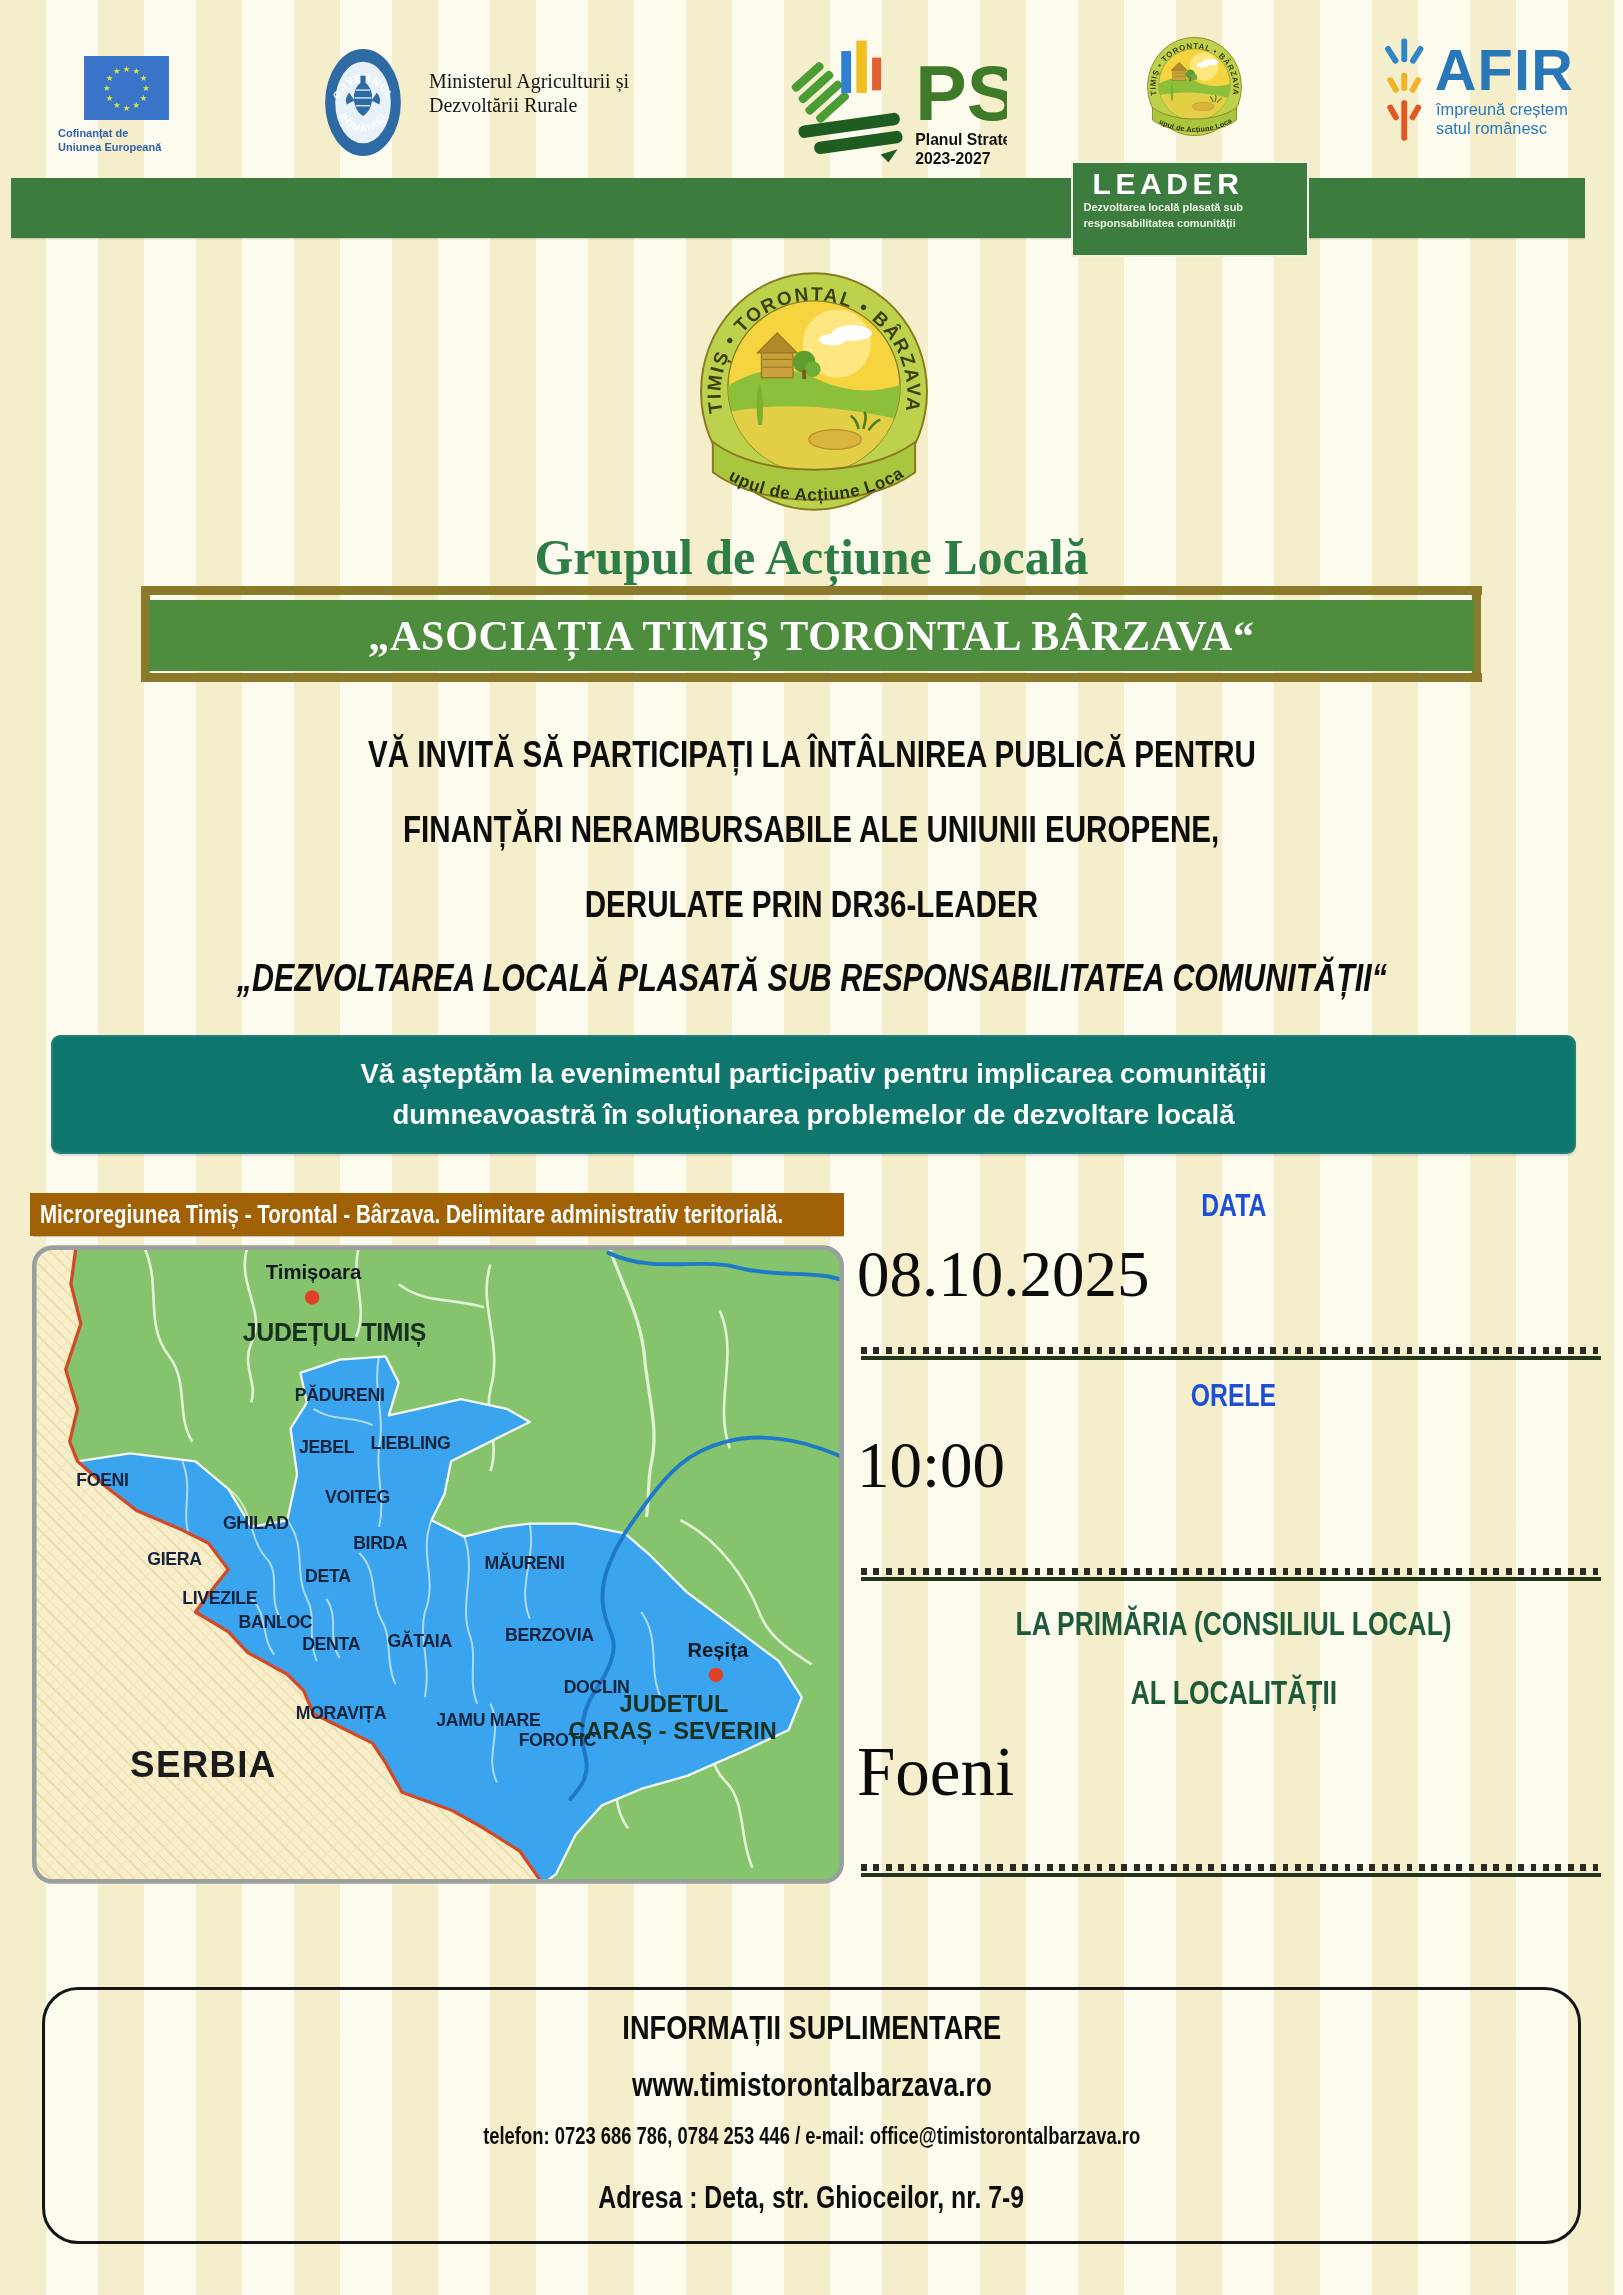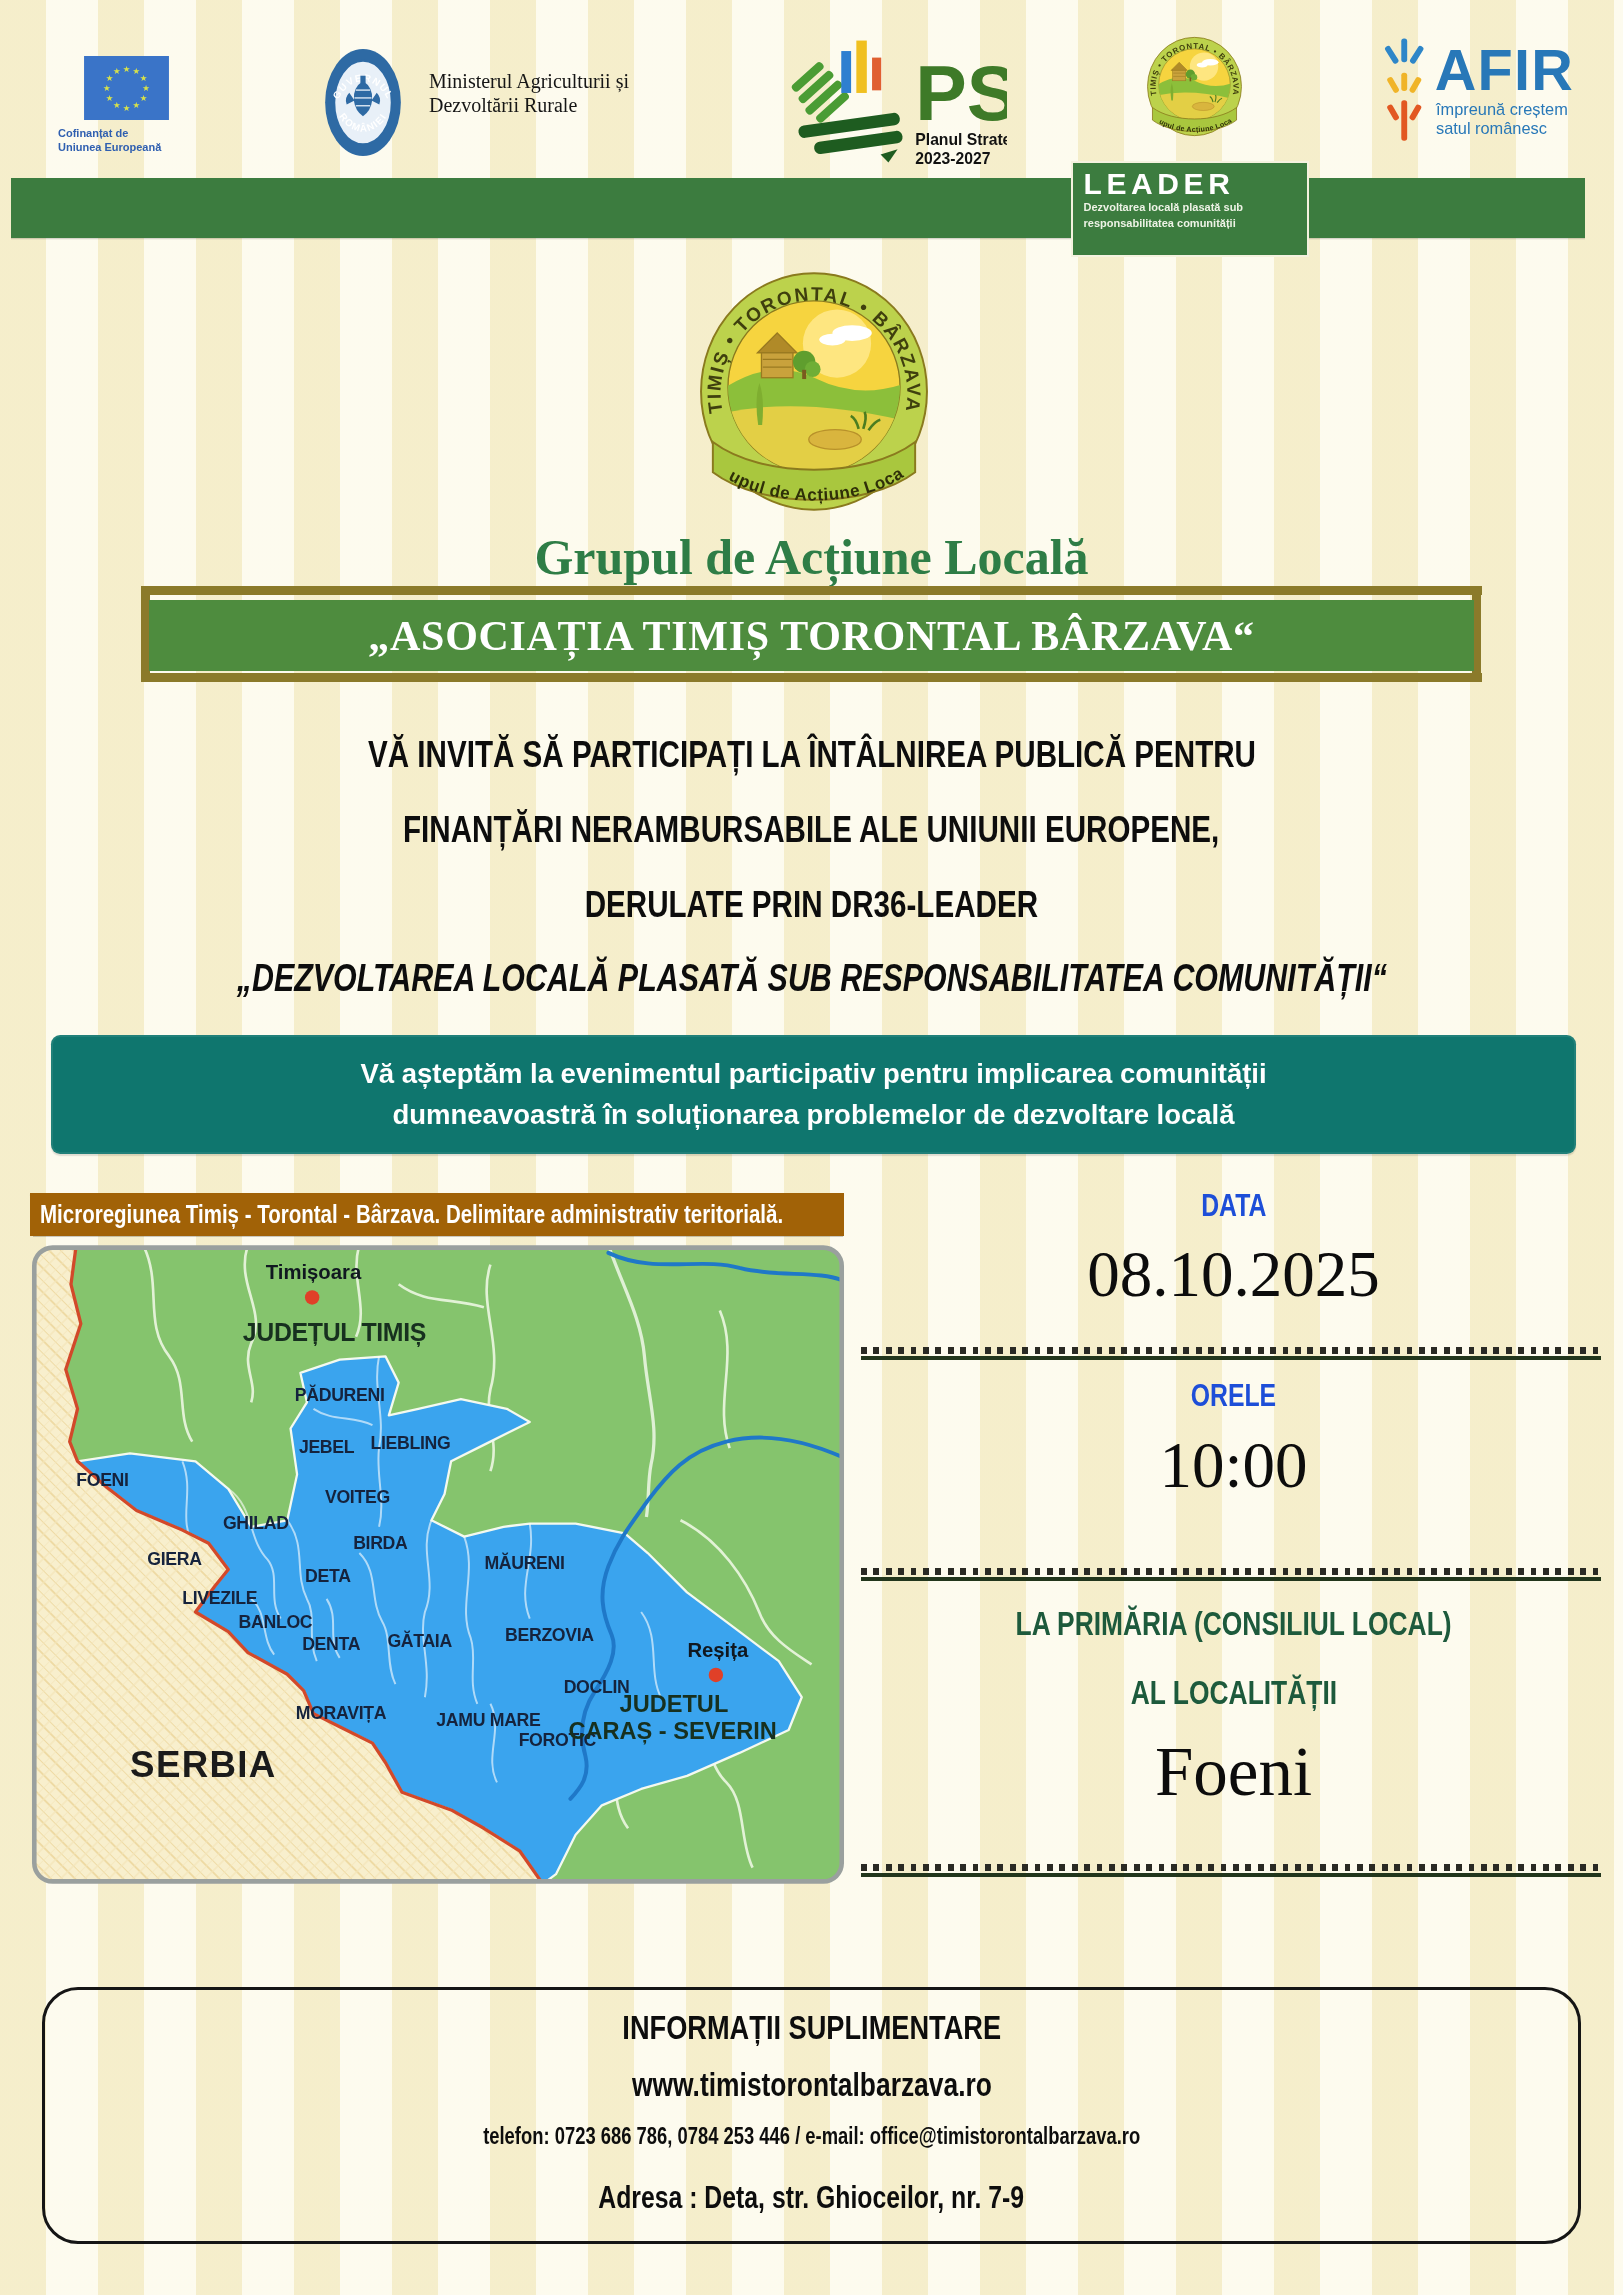--- a/index.html
+++ b/index.html
@@ -20,21 +20,21 @@
   .cond{display:inline-block;transform:scaleX(.8);transform-origin:50% 50%;white-space:nowrap;}
   .cond-l{display:inline-block;transform:scaleX(.82);transform-origin:0 50%;white-space:nowrap;}
 
   
   .eu-caption{font-size:11px;line-height:13.7px;font-weight:bold;color:#2f5fb0;text-align:left;}
   .ministry{font-family:"Liberation Serif",serif;font-size:20px;line-height:24px;color:#161616;}
 
   
   .leader-bar{left:10.5px;top:178px;width:1574px;height:60px;background:#3c7c3f;box-shadow:0 1.3px 0 rgba(0,0,0,.15);}
   .leader-box{left:1071px;top:161px;width:238px;height:96px;background:#3c7c3f;border:2.6px solid #f5f2df;box-sizing:border-box;padding:3.9px 0 0 10.5px;}
-  .leader-title{color:#fff;font-size:30px;font-weight:bold;letter-spacing:4.6px;line-height:33px;}
+  .leader-title{color:#fff;font-size:30px;font-weight:bold;letter-spacing:4.6px;line-height:33px;margin-left:9px;}
   .leader-sub{color:#eef3e6;font-size:11px;line-height:15.7px;font-weight:bold;}
 
   .page-title{left:0;top:528px;width:1623px;font-family:"Liberation Serif",serif;font-weight:bold;font-size:50px;color:#2e7d46;}
 
   .gold{background:#8b7a2a;}
   .assoc-band{left:149px;top:600px;width:1325px;height:71px;background:#4e8c3e;display:flex;align-items:center;justify-content:center;}
   .assoc-text{font-family:"Liberation Serif",serif;font-weight:bold;font-size:42px;color:#fff;letter-spacing:0.7px;white-space:nowrap;}
 
   .inv{left:0;width:1623px;font-weight:bold;color:#0d0d0d;font-size:37px;}
   .inv em{font-style:italic;}
@@ -43,21 +43,21 @@
     display:flex;flex-direction:column;align-items:center;justify-content:center;row-gap:9.2px;
     box-shadow:inset 0 0 0 2px rgba(255,255,255,.08),0 2px 1.3px rgba(0,0,0,.12);}
   .green-banner div{color:#fff;font-size:27.5px;font-weight:bold;}
 
   .map-title{left:29.5px;top:1193px;width:814px;height:43px;background:#a16207;color:#fff;
     font-weight:bold;font-size:25px;line-height:43px;padding-left:10.5px;box-sizing:border-box;
     box-shadow:0 1.3px 0.7px rgba(0,0,0,.2);}
 
   
   .sched-label{left:857px;width:753px;font-weight:bold;font-size:31px;color:#1d4ed8;}
-  .sched-value{left:857px;width:753px;font-family:"Liberation Serif",serif;font-size:65px;color:#0c0c0c;text-align:center;}
+  .sched-value{left:857px;width:753px;font-family:"Liberation Serif",serif;font-size:65px;color:#0c0c0c;text-align:left;}
   .sched-loc{left:857px;width:753px;font-weight:bold;font-size:33px;color:#1d5a3c;}
   .sep{left:861px;width:740px;height:14.4px;}
   .sep .dots{height:7.2px;background:repeating-linear-gradient(90deg,#2a2a24 0 5.9px,transparent 5.9px 12.4px);}
   .sep .line{height:3.9px;margin-top:2px;background:#22361c;}
 
   .footer-box{left:42px;top:1987px;width:1539px;height:257px;border:3.9px solid #151515;border-radius:36px;box-sizing:border-box;}
   .foot-line{left:42px;width:1539px;font-weight:bold;color:#0d0d0d;}
 
   svg text{font-family:"Liberation Sans",sans-serif;}
   .maplbl{font-weight:bold;fill:#15233d;letter-spacing:-.5px;}

